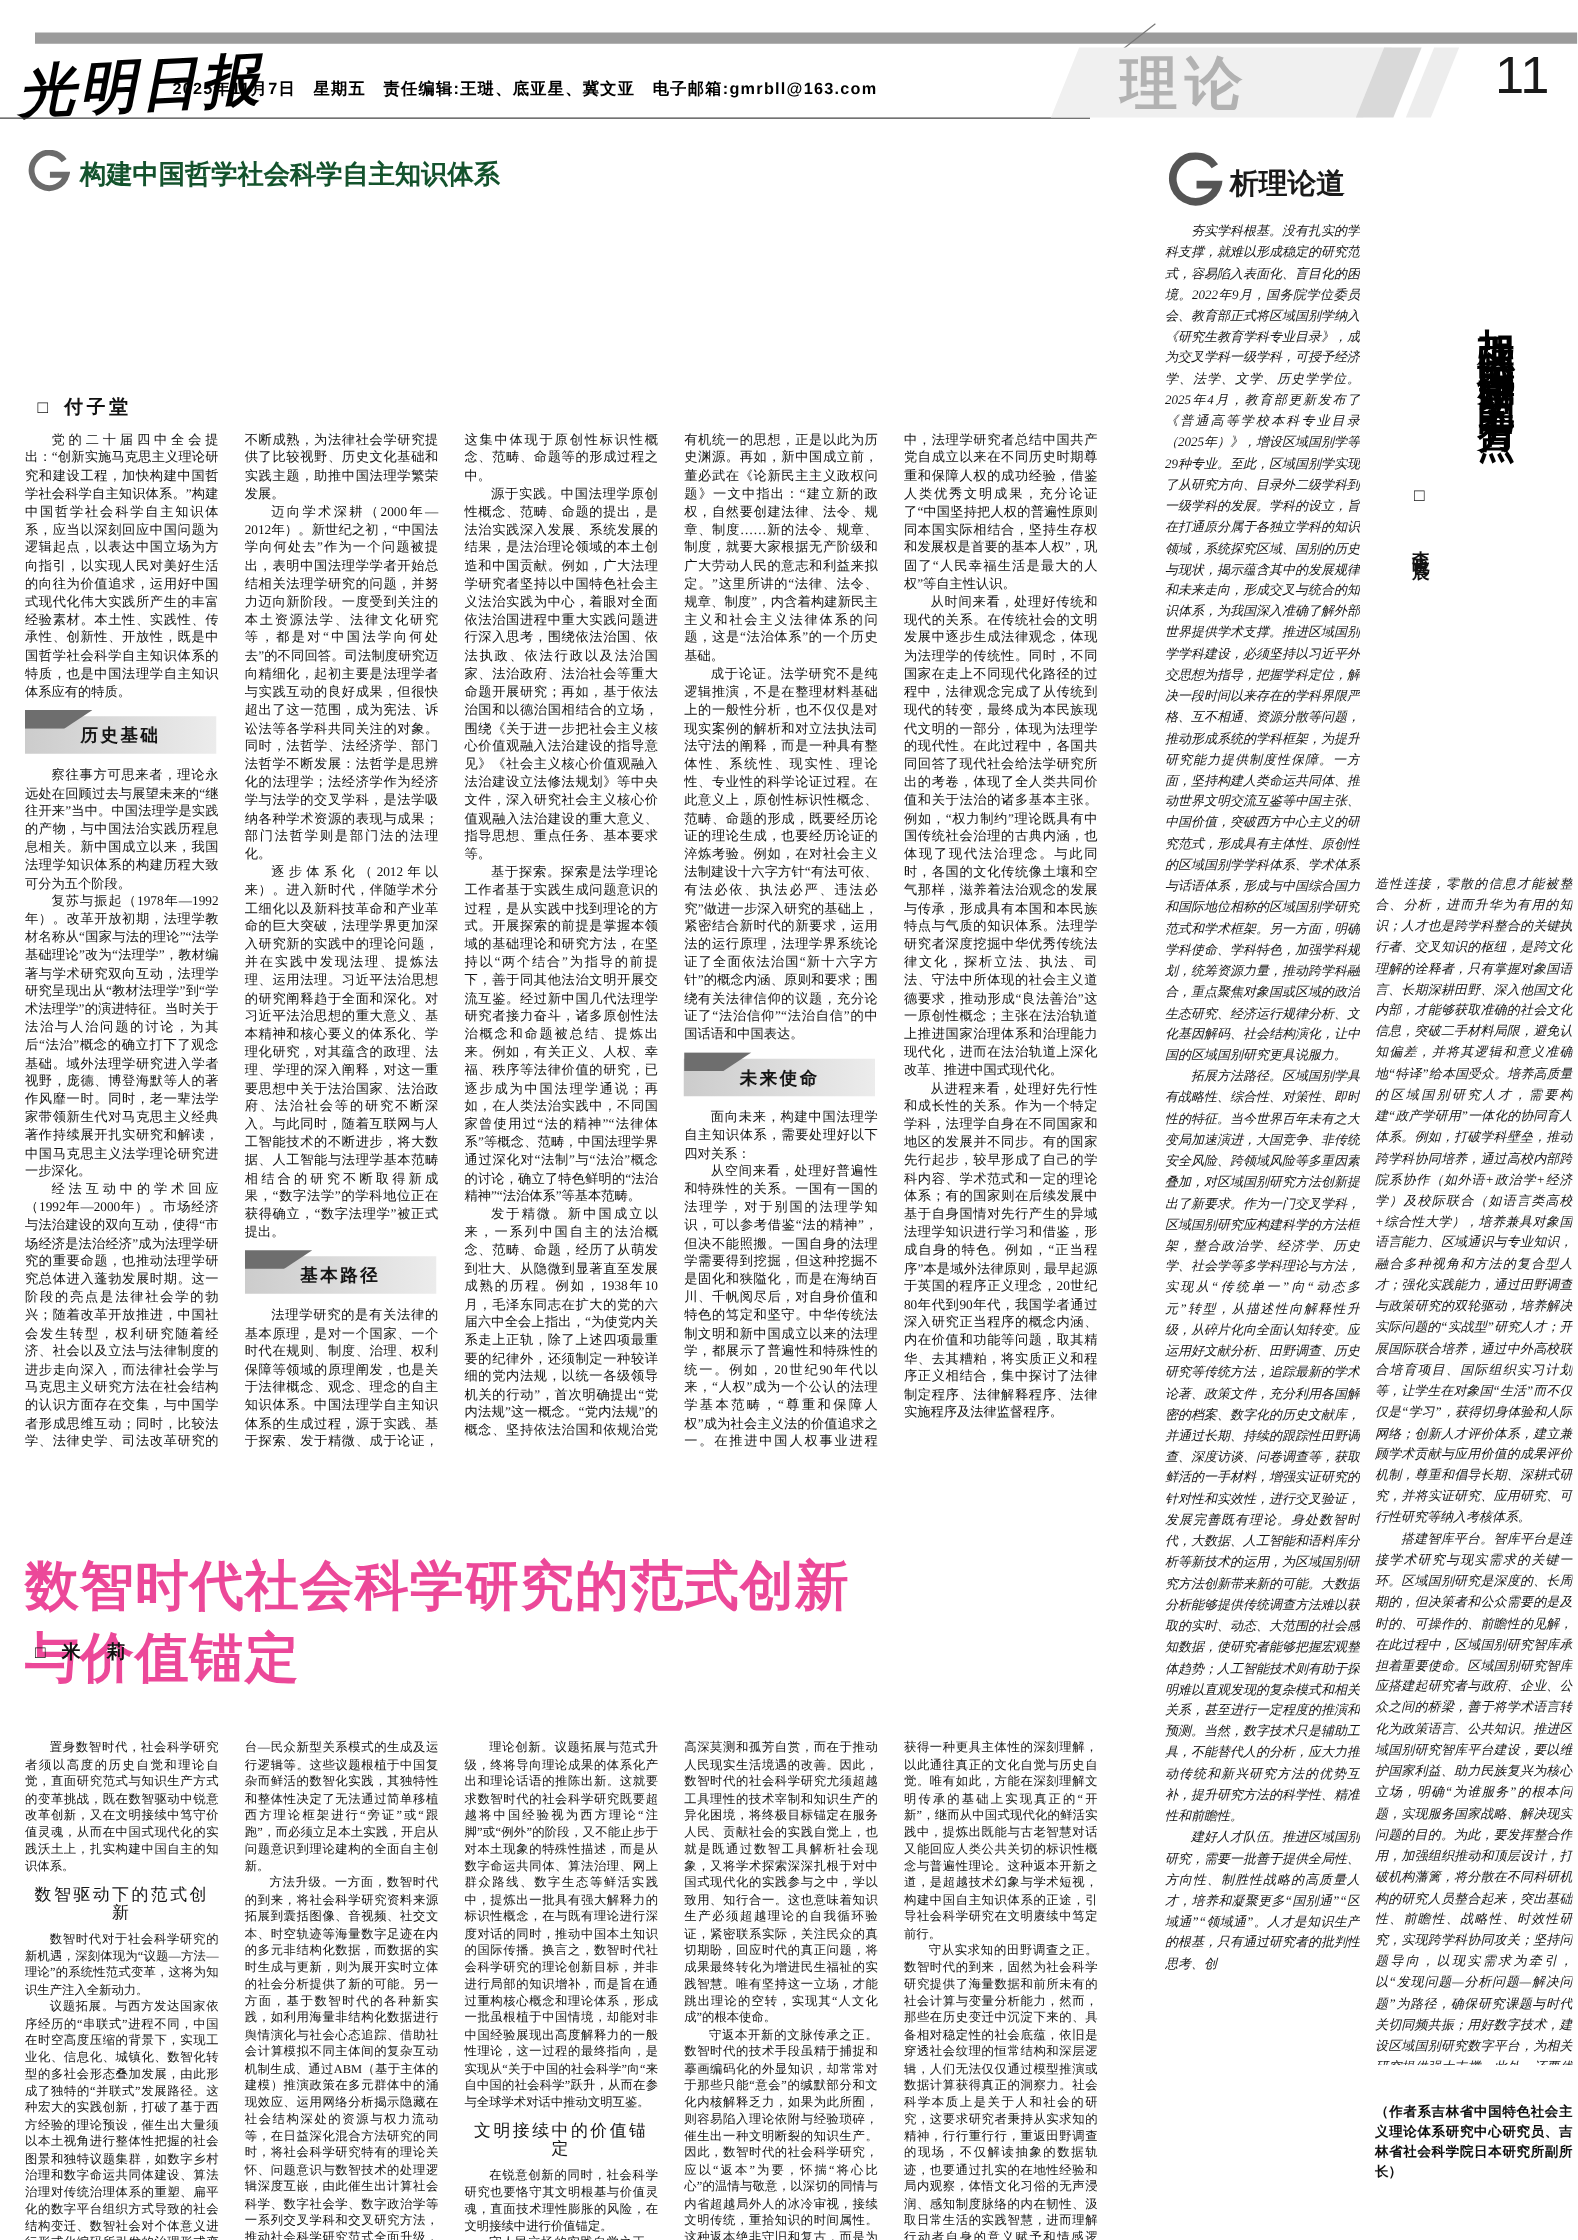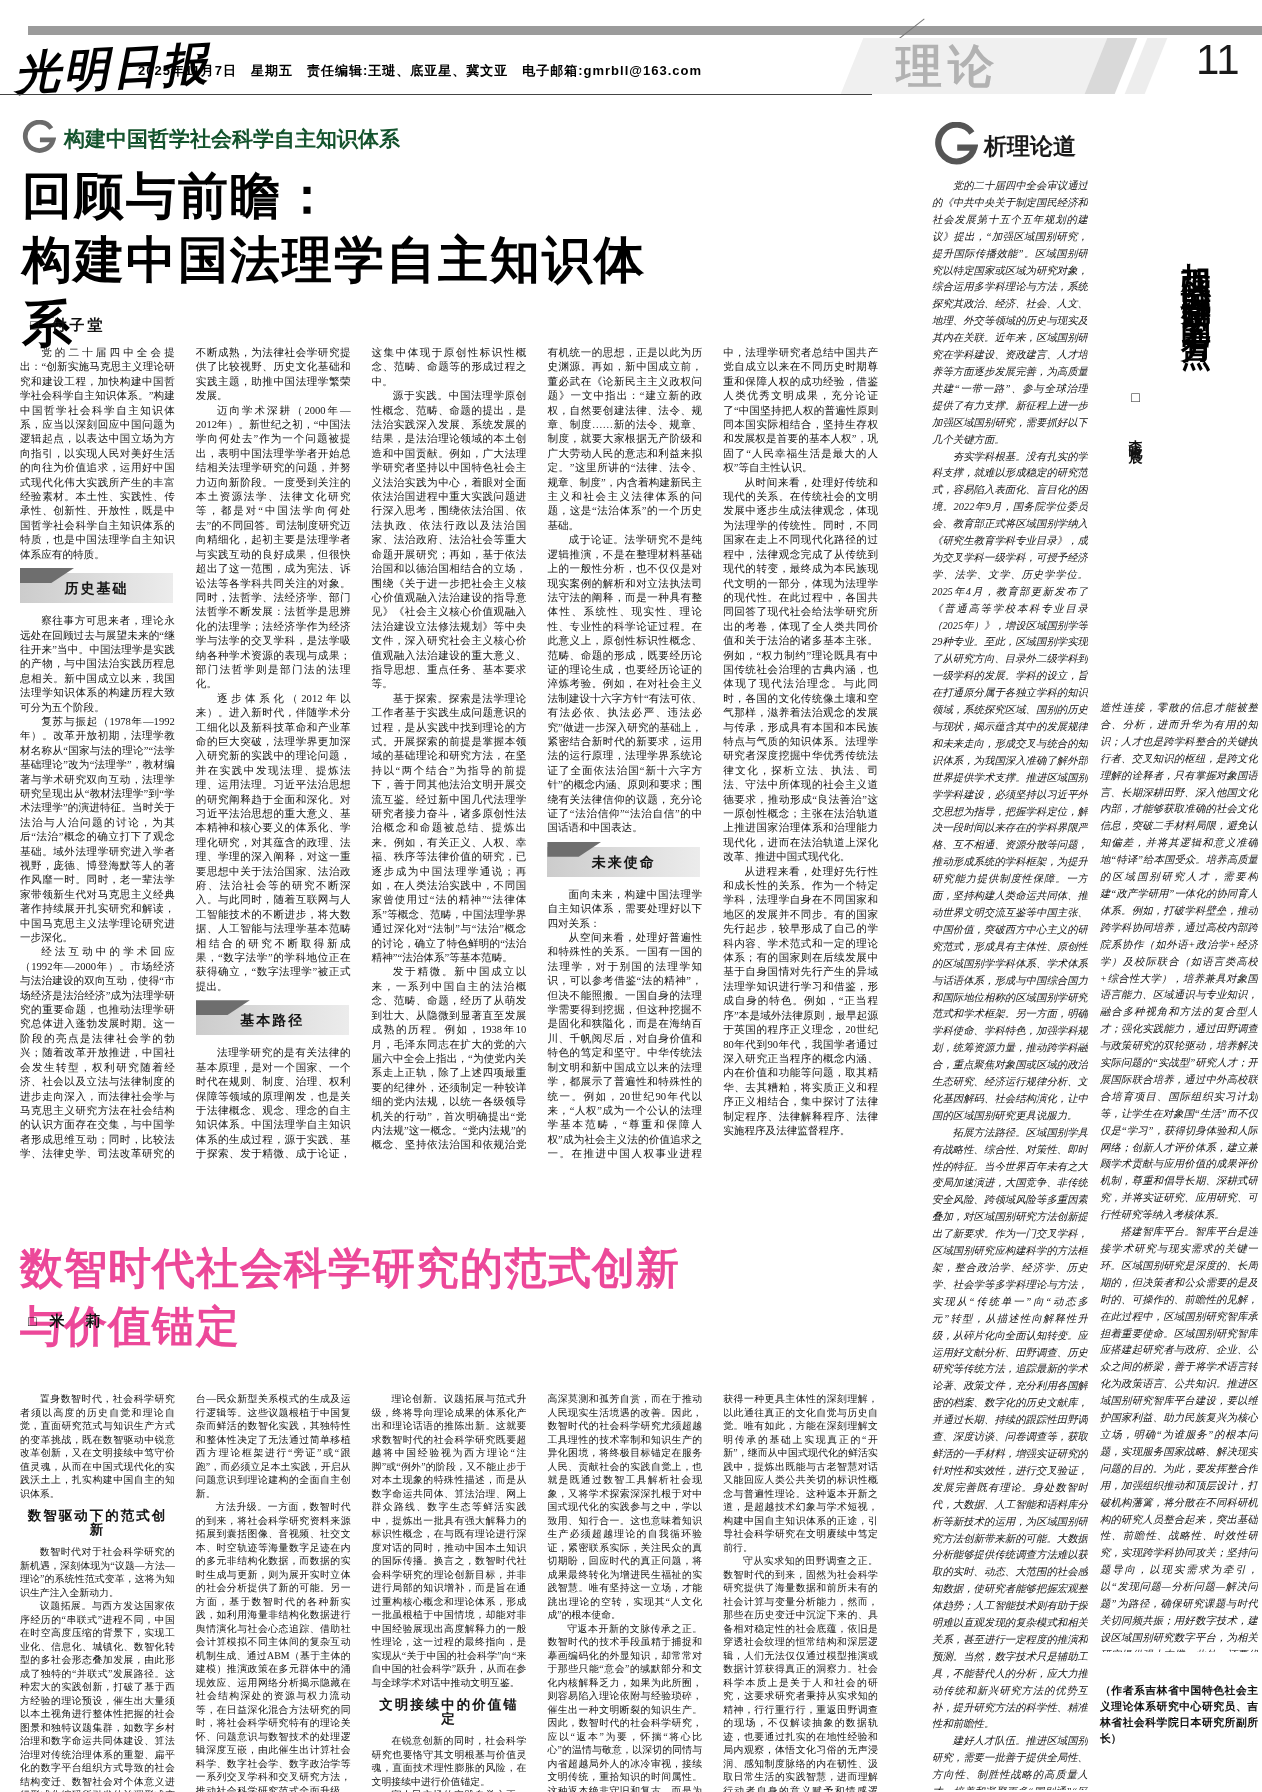--- a/index.html
+++ b/index.html
@@ -37,21 +37,21 @@
   .author-line .sq{font-size:14px;margin-right:10px;}
   .article-body{position:absolute;text-align:justify;overflow:hidden;color:#141414;}
   .article-body .para{margin:0;text-indent:2em;}
   .article-body .cont{text-indent:0;}
   .bar-head{break-inside:avoid;position:relative;height:30px;line-height:30px;margin:11px 2px 11px 0;
             background:linear-gradient(90deg,#cccccc,#ececec);text-align:center;
             font-weight:bold;font-size:14px;text-indent:0;letter-spacing:2px;
             font-family:"Liberation Sans","DejaVu Sans",sans-serif;}
   .bar-head::before{content:"";position:absolute;left:0;top:-5px;width:54px;height:15px;
                     background:#6e6e6e;clip-path:polygon(0 0,100% 0,58% 100%,0 100%);}
-  .plain-head{break-inside:avoid;text-align:center;font-weight:bold;font-size:13.5px;margin:9px 0;
+  .plain-head{break-inside:avoid;text-align:center;font-weight:normal;font-size:13.5px;margin:9px 0;
               letter-spacing:2px;text-indent:0;font-family:"Liberation Sans","DejaVu Sans",sans-serif;}
   #main-body{left:20px;top:346px;width:858px;height:862px;column-count:5;column-gap:21px;
              font-size:10.6px;line-height:14.4px;}
   
   .bottom-title{position:absolute;left:20px;top:1240px;width:700px;font-size:43px;font-weight:900;
                 color:#ec4899;letter-spacing:1px;}
   #bottom-body{left:20px;top:1392px;width:858px;height:442px;column-count:5;column-gap:21px;
                font-size:9.9px;line-height:13.5px;}
   
   .kai{font-style:italic;}
@@ -83,24 +83,20 @@
 
   <div class="banner-left">
     <span class="g-icon">
       <svg width="34" height="34" viewBox="0 0 36 36">
           <path d="M31 9 A15 15 0 1 0 33 21 L19 21" fill="none" stroke="#6b6b6b" stroke-width="5"></path>
         </svg>
     </span>
     <span class="txt">构建中国哲学社会科学自主知识体系</span>
   </div>
 
-  <div class="main-title">
-    <div>回顾与前瞻：</div>
-    <div>构建中国法理学自主知识体系</div>
-  </div>
   <div class="author-line" style="left:30px;top:316px;">
     <span class="sq">□</span><span>付子堂</span>
   </div>
   <div id="main-body" class="article-body">
       <div class="para">党的二十届四中全会提出：“创新实施马克思主义理论研究和建设工程，加快构建中国哲学社会科学自主知识体系。”构建中国哲学社会科学自主知识体系，应当以深刻回应中国问题为逻辑起点，以表达中国立场为方向指引，以实现人民对美好生活的向往为价值追求，运用好中国式现代化伟大实践所产生的丰富经验素材。本土性、实践性、传承性、创新性、开放性，既是中国哲学社会科学自主知识体系的特质，也是中国法理学自主知识体系应有的特质。</div>
       <div class="bar-head">历史基础</div>
       <div class="para">察往事方可思来者，理论永远处在回顾过去与展望未来的“继往开来”当中。中国法理学是实践的产物，与中国法治实践历程息息相关。新中国成立以来，我国法理学知识体系的构建历程大致可分为五个阶段。</div>
       <div class="para">复苏与振起（1978年—1992年）。改革开放初期，法理学教材名称从“国家与法的理论”“法学基础理论”改为“法理学”，教材编著与学术研究双向互动，法理学研究呈现出从“教材法理学”到“学术法理学”的演进特征。当时关于法治与人治问题的讨论，为其后“法治”概念的确立打下了观念基础。域外法理学研究进入学者视野，庞德、博登海默等人的著作风靡一时。同时，老一辈法学家带领新生代对马克思主义经典著作持续展开扎实研究和解读，中国马克思主义法学理论研究进一步深化。</div>
       <div class="para">经法互动中的学术回应（1992年—2000年）。市场经济与法治建设的双向互动，使得“市场经济是法治经济”成为法理学研究的重要命题，也推动法理学研究总体进入蓬勃发展时期。这一阶段的亮点是法律社会学的勃兴；随着改革开放推进，中国社会发生转型，权利研究随着经济、社会以及立法与法律制度的进步走向深入，而法律社会学与马克思主义研究方法在社会结构的认识方面存在交集，与中国学者形成思维互动；同时，比较法学、法律史学、司法改革研究的不断成熟，为法律社会学研究提供了比较视野、历史文化基础和实践主题，助推中国法理学繁荣发展。</div>
       <div class="para">迈向学术深耕（2000年—2012年）。新世纪之初，“中国法学向何处去”作为一个问题被提出，表明中国法理学学者开始总结相关法理学研究的问题，并努力迈向新阶段。一度受到关注的本土资源法学、法律文化研究等，都是对“中国法学向何处去”的不同回答。司法制度研究迈向精细化，起初主要是法理学者与实践互动的良好成果，但很快超出了这一范围，成为宪法、诉讼法等各学科共同关注的对象。同时，法哲学、法经济学、部门法哲学不断发展：法哲学是思辨化的法理学；法经济学作为经济学与法学的交叉学科，是法学吸纳各种学术资源的表现与成果；部门法哲学则是部门法的法理化。</div>
@@ -139,21 +135,20 @@
   <div class="banner-right">
     <span class="g-icon">
       <svg width="44" height="44" viewBox="0 0 36 36">
           <path d="M31 9 A15 15 0 1 0 33 21 L19 21" fill="none" stroke="#555" stroke-width="5"></path>
         </svg>
     </span>
     <span class="txt">析理论道</span>
   </div>
 
   <div id="colA" class="article-body kai">
-      <div class="para">党的二十届四中全会审议通过的《中共中央关于制定国民经济和社会发展第十五个五年规划的建议》提出，“加强区域国别研究，提升国际传播效能”。区域国别研究以特定国家或区域为研究对象，综合运用多学科理论与方法，系统探究其政治、经济、社会、人文、地理、外交等领域的历史与现实及其内在关联。近年来，区域国别研究在学科建设、资政建言、人才培养等方面逐步发展完善，为高质量共建“一带一路”、参与全球治理提供了有力支撑。新征程上进一步加强区域国别研究，需要抓好以下几个关键方面。</div>
       <div class="para">夯实学科根基。没有扎实的学科支撑，就难以形成稳定的研究范式，容易陷入表面化、盲目化的困境。2022年9月，国务院学位委员会、教育部正式将区域国别学纳入《研究生教育学科专业目录》，成为交叉学科一级学科，可授予经济学、法学、文学、历史学学位。2025年4月，教育部更新发布了《普通高等学校本科专业目录（2025年）》，增设区域国别学等29种专业。至此，区域国别学实现了从研究方向、目录外二级学科到一级学科的发展。学科的设立，旨在打通原分属于各独立学科的知识领域，系统探究区域、国别的历史与现状，揭示蕴含其中的发展规律和未来走向，形成交叉与统合的知识体系，为我国深入准确了解外部世界提供学术支撑。推进区域国别学学科建设，必须坚持以习近平外交思想为指导，把握学科定位，解决一段时间以来存在的学科界限严格、互不相通、资源分散等问题，推动形成系统的学科框架，为提升研究能力提供制度性保障。一方面，坚持构建人类命运共同体、推动世界文明交流互鉴等中国主张、中国价值，突破西方中心主义的研究范式，形成具有主体性、原创性的区域国别学学科体系、学术体系与话语体系，形成与中国综合国力和国际地位相称的区域国别学研究范式和学术框架。另一方面，明确学科使命、学科特色，加强学科规划，统筹资源力量，推动跨学科融合，重点聚焦对象国或区域的政治生态研究、经济运行规律分析、文化基因解码、社会结构演化，让中国的区域国别研究更具说服力。</div>
       <div class="para">拓展方法路径。区域国别学具有战略性、综合性、对策性、即时性的特征。当今世界百年未有之大变局加速演进，大国竞争、非传统安全风险、跨领域风险等多重因素叠加，对区域国别研究方法创新提出了新要求。作为一门交叉学科，区域国别研究应构建科学的方法框架，整合政治学、经济学、历史学、社会学等多学科理论与方法，实现从“传统单一”向“动态多元”转型，从描述性向解释性升级，从碎片化向全面认知转变。应运用好文献分析、田野调查、历史研究等传统方法，追踪最新的学术论著、政策文件，充分利用各国解密的档案、数字化的历史文献库，并通过长期、持续的跟踪性田野调查、深度访谈、问卷调查等，获取鲜活的一手材料，增强实证研究的针对性和实效性，进行交叉验证，发展完善既有理论。身处数智时代，大数据、人工智能和语料库分析等新技术的运用，为区域国别研究方法创新带来新的可能。大数据分析能够提供传统调查方法难以获取的实时、动态、大范围的社会感知数据，使研究者能够把握宏观整体趋势；人工智能技术则有助于探明难以直观发现的复杂模式和相关关系，甚至进行一定程度的推演和预测。当然，数字技术只是辅助工具，不能替代人的分析，应大力推动传统和新兴研究方法的优势互补，提升研究方法的科学性、精准性和前瞻性。</div>
       <div class="para">建好人才队伍。推进区域国别研究，需要一批善于提供全局性、方向性、制胜性战略的高质量人才，培养和凝聚更多“国别通”“区域通”“领域通”。人才是知识生产的根基，只有通过研究者的批判性思考、创</div>
     </div>
 
   <div class="vtitle-block">
     <div class="vtitle">加强区域国别研究的着力点</div>
     <div class="vauthor">
       <span>□</span>　<span>李晓晨</span>
     </div>

